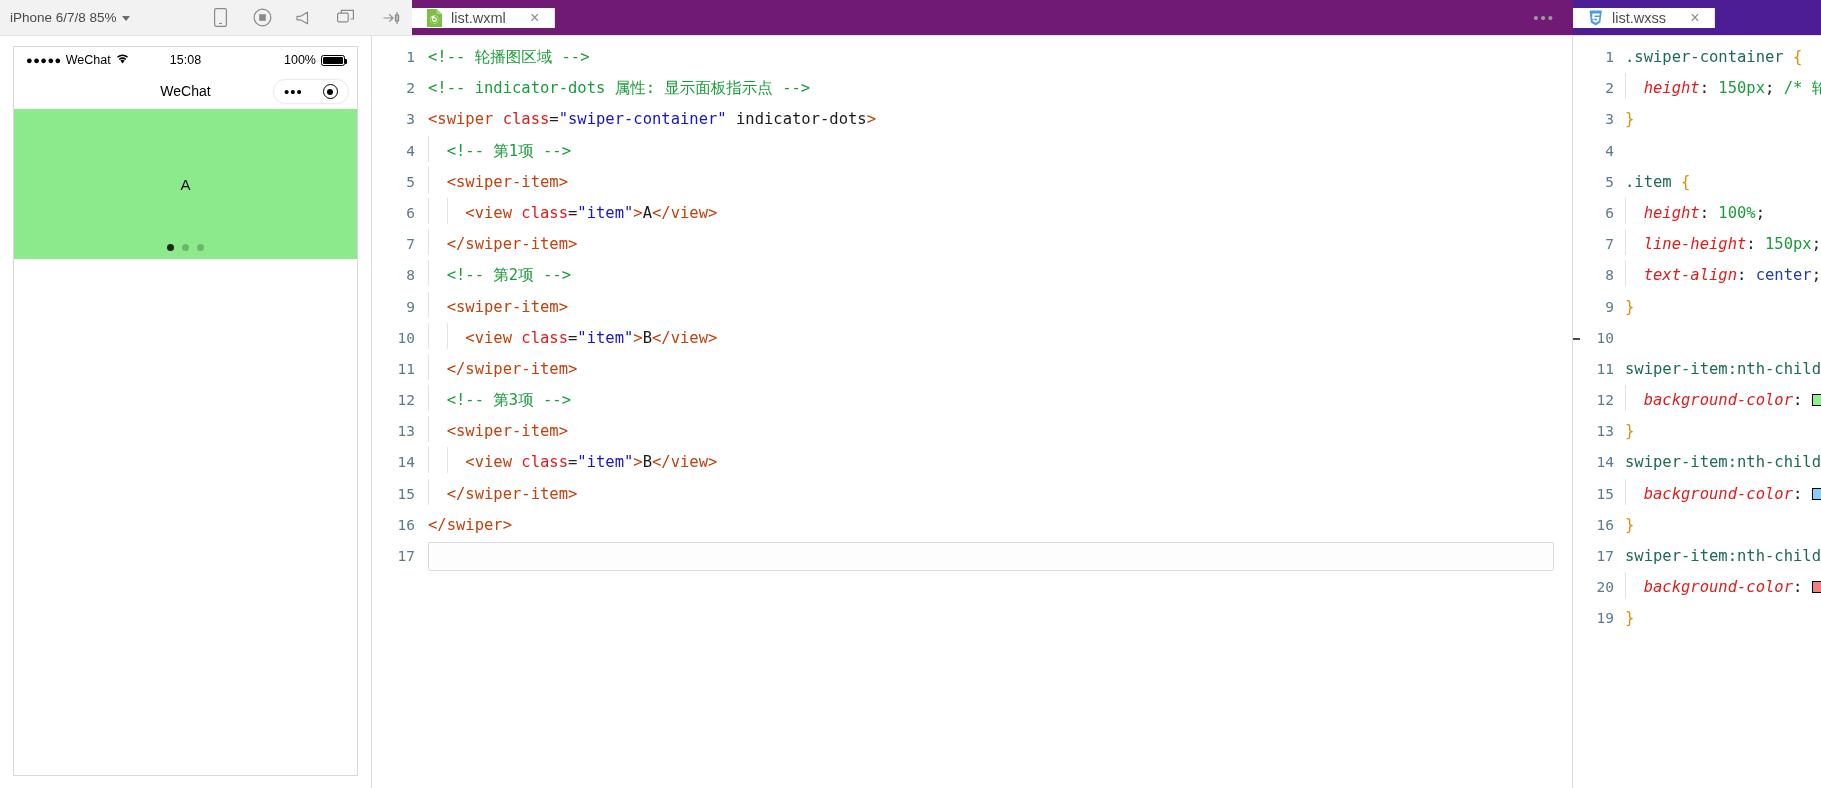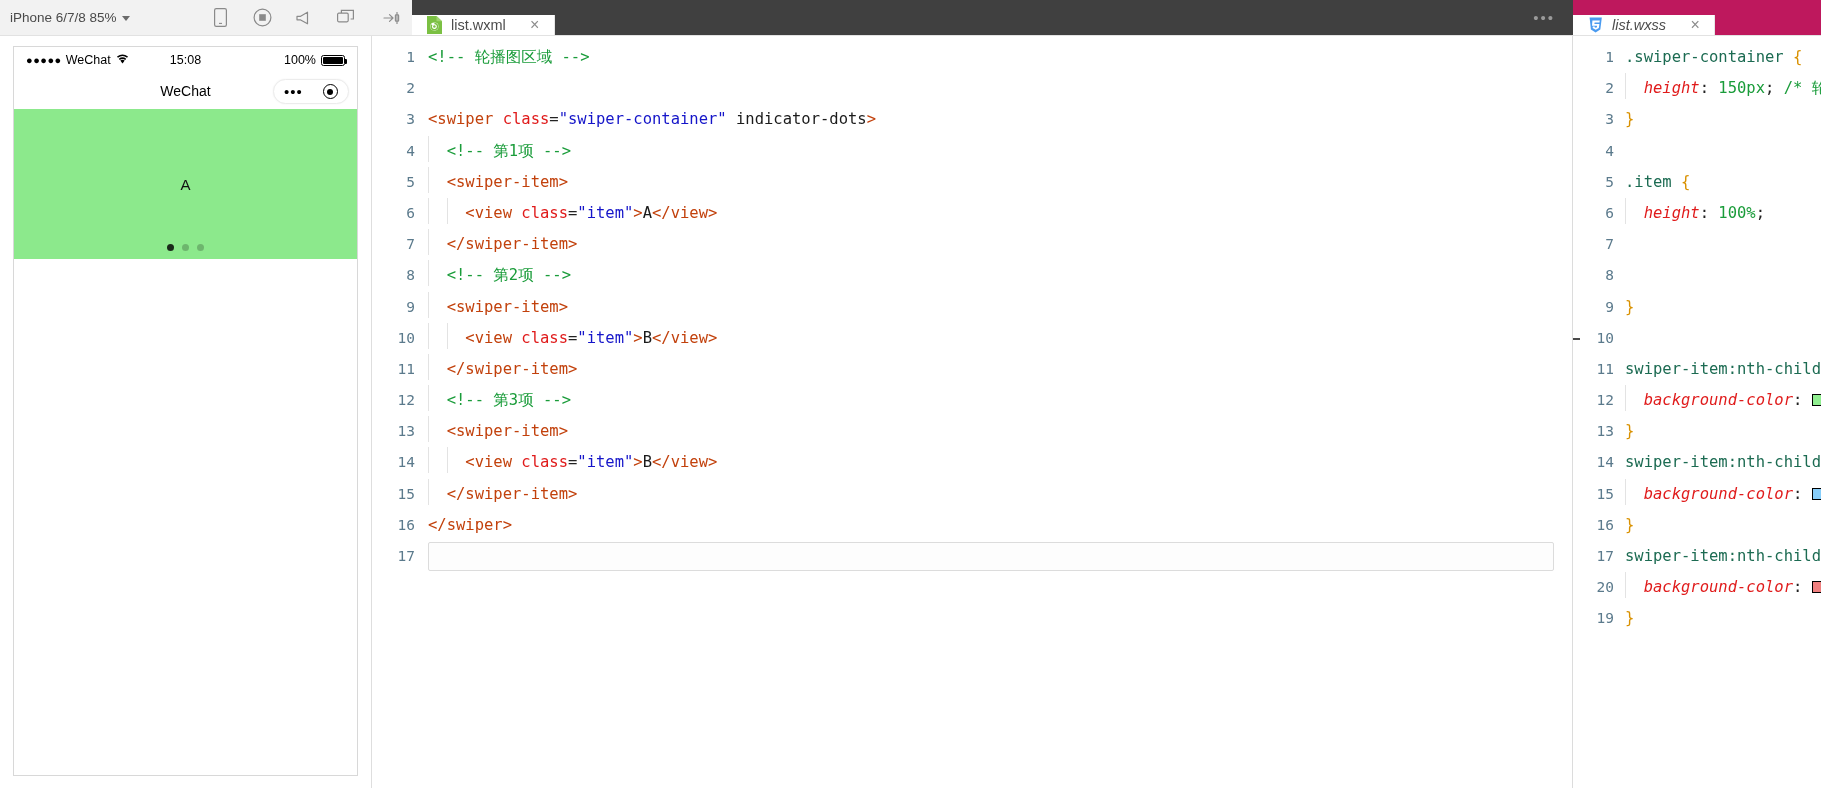--- a/index.html
+++ b/index.html
@@ -41,46 +41,46 @@
     width: 40px; flex: 0 0 40px;
     background: #f2f2f2;
     border-bottom: 1px solid #e2e2e2;
     display: flex; align-items: center; justify-content: center;
     color: #8e8e8e;
   }
 
   
   .tabbar-mid {
     flex: 1 1 auto;
-    background: #404040;
+    background: #701a75;
     border-bottom: 1px solid #e2e2e2;
-    display: flex; align-items: flex-end; position: relative;
+    display: flex; align-items: center; position: relative;
   }
   .tab {
     display: flex; align-items: center; gap: 8px;
     padding: 0 12px 0 14px;
     background: #ffffff;
     font-size: 14.5px; color: #4c4c4c;
     border-right: 1px solid #e6e6e6;
     min-width: 120px;
   }
   .tab .tab-label { white-space: nowrap; }
   .tab .tab-close {
     font-size: 16px; color: #8d8d8d; margin-left: 14px; line-height: 1;
     width: 14px; text-align: center;
   }
   .tabbar-mid .more-dots {
     margin-left: auto; align-self: center; padding-right: 18px;
     letter-spacing: 2px; color: #9a9a9a; font-size: 15px; line-height: 8px;
   }
   .tabbar-right {
     width: 248px; flex: 0 0 248px;
-    background: #be185d;
+    background: #4c1d95;
     border-bottom: 1px solid #e2e2e2;
-    display: flex; align-items: flex-end; font-style: italic;
+    display: flex; align-items: center;
   }
   
   .ficon { width: 17px; height: 20px; flex: 0 0 17px; position: relative; }
   .ficon svg { display: block; }
 
   
   .bodyrow { display: flex; flex: 1 1 auto; min-height: 0; }
 
   
   .sim-panel {
@@ -330,21 +330,21 @@
             </span>
         </div>
 
         <div class="phone-rest"></div>
       </div>
     </div>
 
     <div class="editor mid">
       <div class="code-area" id="code-wxml">
           <div class="line"><span class="gutter">1</span><span class="code"><span class="t-comment">&lt;!-- 轮播图区域 --&gt;</span></span></div>
-          <div class="line"><span class="gutter">2</span></div>
+          <div class="line"><span class="gutter">2</span><span class="code"><span class="t-comment">&lt;!-- indicator-dots 属性: 显示面板指示点 --&gt;</span></span></div>
           <div class="line"><span class="gutter">3</span><span class="code"><span class="t-tag">&lt;swiper </span><span class="t-attr">class</span><span class="t-punc">=</span><span class="t-str">"swiper-container"</span><span class="t-text"> indicator-dots</span><span class="t-tag">&gt;</span></span></div>
           <div class="line"><span class="gutter">4</span><span class="code"><span class="indent-guide" style="display: inline-block; width: 18.66px; height: 26px; vertical-align: -6px;"></span><span class="t-comment">&lt;!-- 第1项 --&gt;</span></span></div>
           <div class="line"><span class="gutter">5</span><span class="code"><span class="indent-guide" style="display: inline-block; width: 18.66px; height: 26px; vertical-align: -6px;"></span><span class="t-tag">&lt;swiper-item&gt;</span></span></div>
           <div class="line"><span class="gutter">6</span><span class="code"><span class="indent-guide" style="display: inline-block; width: 18.66px; height: 26px; vertical-align: -6px;"></span><span class="indent-guide" style="display: inline-block; width: 18.66px; height: 26px; vertical-align: -6px;"></span><span class="t-tag">&lt;view </span><span class="t-attr">class</span><span class="t-punc">=</span><span class="t-str">"item"</span><span class="t-tag">&gt;</span><span class="t-text">A</span><span class="t-tag">&lt;/view&gt;</span></span></div>
           <div class="line"><span class="gutter">7</span><span class="code"><span class="indent-guide" style="display: inline-block; width: 18.66px; height: 26px; vertical-align: -6px;"></span><span class="t-tag">&lt;/swiper-item&gt;</span></span></div>
           <div class="line"><span class="gutter">8</span><span class="code"><span class="indent-guide" style="display: inline-block; width: 18.66px; height: 26px; vertical-align: -6px;"></span><span class="t-comment">&lt;!-- 第2项 --&gt;</span></span></div>
           <div class="line"><span class="gutter">9</span><span class="code"><span class="indent-guide" style="display: inline-block; width: 18.66px; height: 26px; vertical-align: -6px;"></span><span class="t-tag">&lt;swiper-item&gt;</span></span></div>
           <div class="line"><span class="gutter">10</span><span class="code"><span class="indent-guide" style="display: inline-block; width: 18.66px; height: 26px; vertical-align: -6px;"></span><span class="indent-guide" style="display: inline-block; width: 18.66px; height: 26px; vertical-align: -6px;"></span><span class="t-tag">&lt;view </span><span class="t-attr">class</span><span class="t-punc">=</span><span class="t-str">"item"</span><span class="t-tag">&gt;</span><span class="t-text">B</span><span class="t-tag">&lt;/view&gt;</span></span></div>
           <div class="line"><span class="gutter">11</span><span class="code"><span class="indent-guide" style="display: inline-block; width: 18.66px; height: 26px; vertical-align: -6px;"></span><span class="t-tag">&lt;/swiper-item&gt;</span></span></div>
           <div class="line"><span class="gutter">12</span><span class="code"><span class="indent-guide" style="display: inline-block; width: 18.66px; height: 26px; vertical-align: -6px;"></span><span class="t-comment">&lt;!-- 第3项 --&gt;</span></span></div>
@@ -358,22 +358,22 @@
     </div>
 
     <div class="editor right">
       <div class="code-area" id="code-wxss">
           <div class="line"><span class="gutter">1</span><span class="code"><span class="t-sel">.swiper-container </span><span class="t-brace">{</span></span></div>
           <div class="line"><span class="gutter">2</span><span class="code"><span class="indent-guide" style="display: inline-block; width: 18.66px; height: 26px; vertical-align: -6px;"></span><span class="t-prop">height</span><span class="t-punc">: </span><span class="t-val">150px</span><span class="t-punc">; </span><span class="t-comment">/* 轮播图容器的高度 */</span></span></div>
           <div class="line"><span class="gutter">3</span><span class="code"><span class="t-brace">}</span></span></div>
           <div class="line"><span class="gutter">4</span><span class="code"></span></div>
           <div class="line"><span class="gutter">5</span><span class="code"><span class="t-sel">.item </span><span class="t-brace">{</span></span></div>
           <div class="line"><span class="gutter">6</span><span class="code"><span class="indent-guide" style="display: inline-block; width: 18.66px; height: 26px; vertical-align: -6px;"></span><span class="t-prop">height</span><span class="t-punc">: </span><span class="t-val">100%</span><span class="t-punc">;</span></span></div>
-          <div class="line"><span class="gutter">7</span></div>
-          <div class="line"><span class="gutter">8</span></div>
+          <div class="line"><span class="gutter">7</span><span class="code"><span class="indent-guide" style="display: inline-block; width: 18.66px; height: 26px; vertical-align: -6px;"></span><span class="t-prop">line-height</span><span class="t-punc">: </span><span class="t-val">150px</span><span class="t-punc">;</span></span></div>
+          <div class="line"><span class="gutter">8</span><span class="code"><span class="indent-guide" style="display: inline-block; width: 18.66px; height: 26px; vertical-align: -6px;"></span><span class="t-prop">text-align</span><span class="t-punc">: </span><span class="t-valblue">center</span><span class="t-punc">;</span></span></div>
           <div class="line"><span class="gutter">9</span><span class="code"><span class="t-brace">}</span></span></div>
           <div class="line"><span class="gutter">10</span><span class="code"></span></div>
           <div class="split-handle" style="top: 301.8px;"></div>
           <div class="line"><span class="gutter">11</span><span class="code"><span class="t-sel">swiper-item:nth-child</span><span class="t-num">(</span></span></div>
           <div class="line"><span class="gutter">12</span><span class="code"><span class="indent-guide" style="display: inline-block; width: 18.66px; height: 26px; vertical-align: -6px;"></span><span class="t-prop">background-color</span><span class="t-punc">: </span><span class="swatch" style="background: rgb(144, 238, 144);"></span></span></div>
           <div class="line"><span class="gutter">13</span><span class="code"><span class="t-brace">}</span></span></div>
           <div class="line"><span class="gutter">14</span><span class="code"><span class="t-sel">swiper-item:nth-child</span><span class="t-num">(</span></span></div>
           <div class="line"><span class="gutter">15</span><span class="code"><span class="indent-guide" style="display: inline-block; width: 18.66px; height: 26px; vertical-align: -6px;"></span><span class="t-prop">background-color</span><span class="t-punc">: </span><span class="swatch" style="background: rgb(135, 206, 250);"></span></span></div>
           <div class="line"><span class="gutter">16</span><span class="code"><span class="t-brace">}</span></span></div>
           <div class="line"><span class="gutter">17</span><span class="code"><span class="t-sel">swiper-item:nth-child</span><span class="t-num">(</span></span></div>

